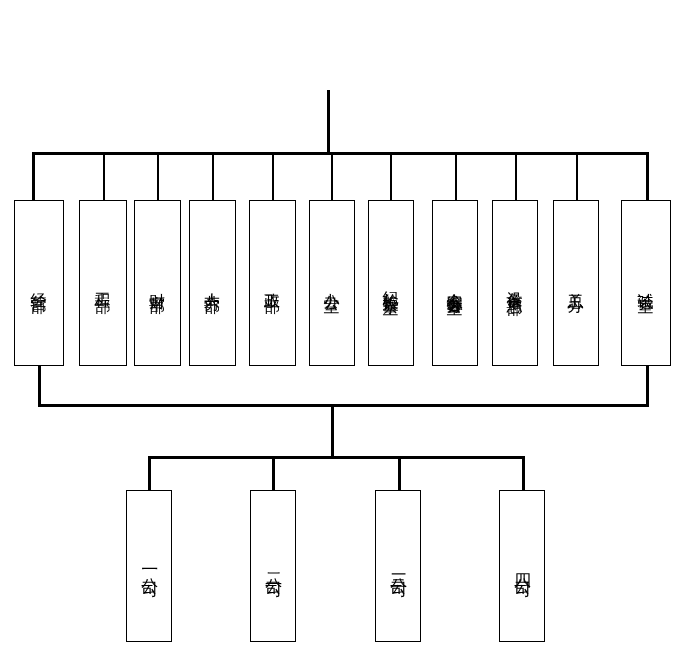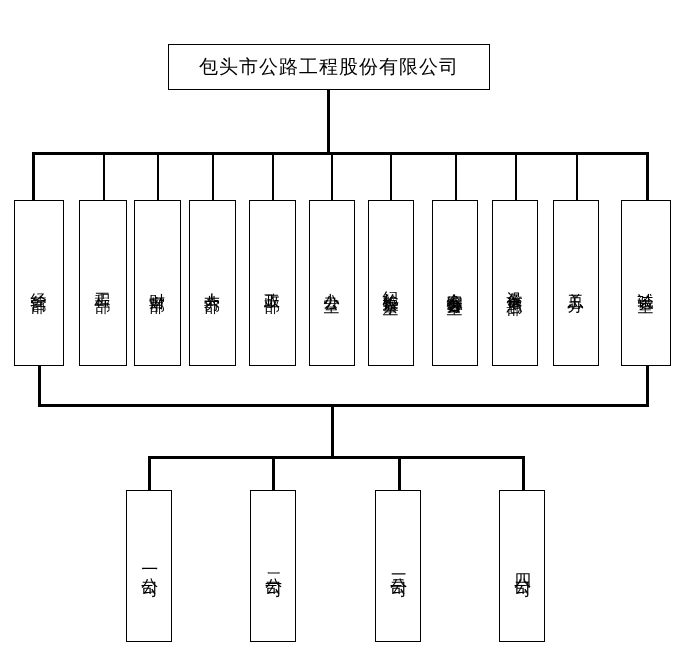--- a/index.html
+++ b/index.html
@@ -52,23 +52,20 @@
   }
   .hline { height: 3px; }
   .vline { width: 3px; }
   .vline-thin { width: 2px; }
 </style>
 </head>
 <body>
 
 <div id="canvas">
 
-  <div class="node root-node" style="left:168px; top:44px; width:322px; height:46px;">
-    <span>包头市公路工程股份有限公司</span>
-  </div>
 
   <div class="line vline" style="left:327px; top:90px; width:3px; height:62px;"></div>
 
   <div class="line hline" style="left:32px; top:152px; width:617px; height:3px;"></div>
 
   <div class="line vline" style="left:32px; top:152px; height:48px;"></div>
   <div class="line vline-thin" style="left:103px; top:152px; height:48px;"></div>
   <div class="line vline-thin" style="left:157px; top:152px; height:48px;"></div>
   <div class="line vline-thin" style="left:212px; top:152px; height:48px;"></div>
   <div class="line vline-thin" style="left:272px; top:152px; height:48px;"></div>

